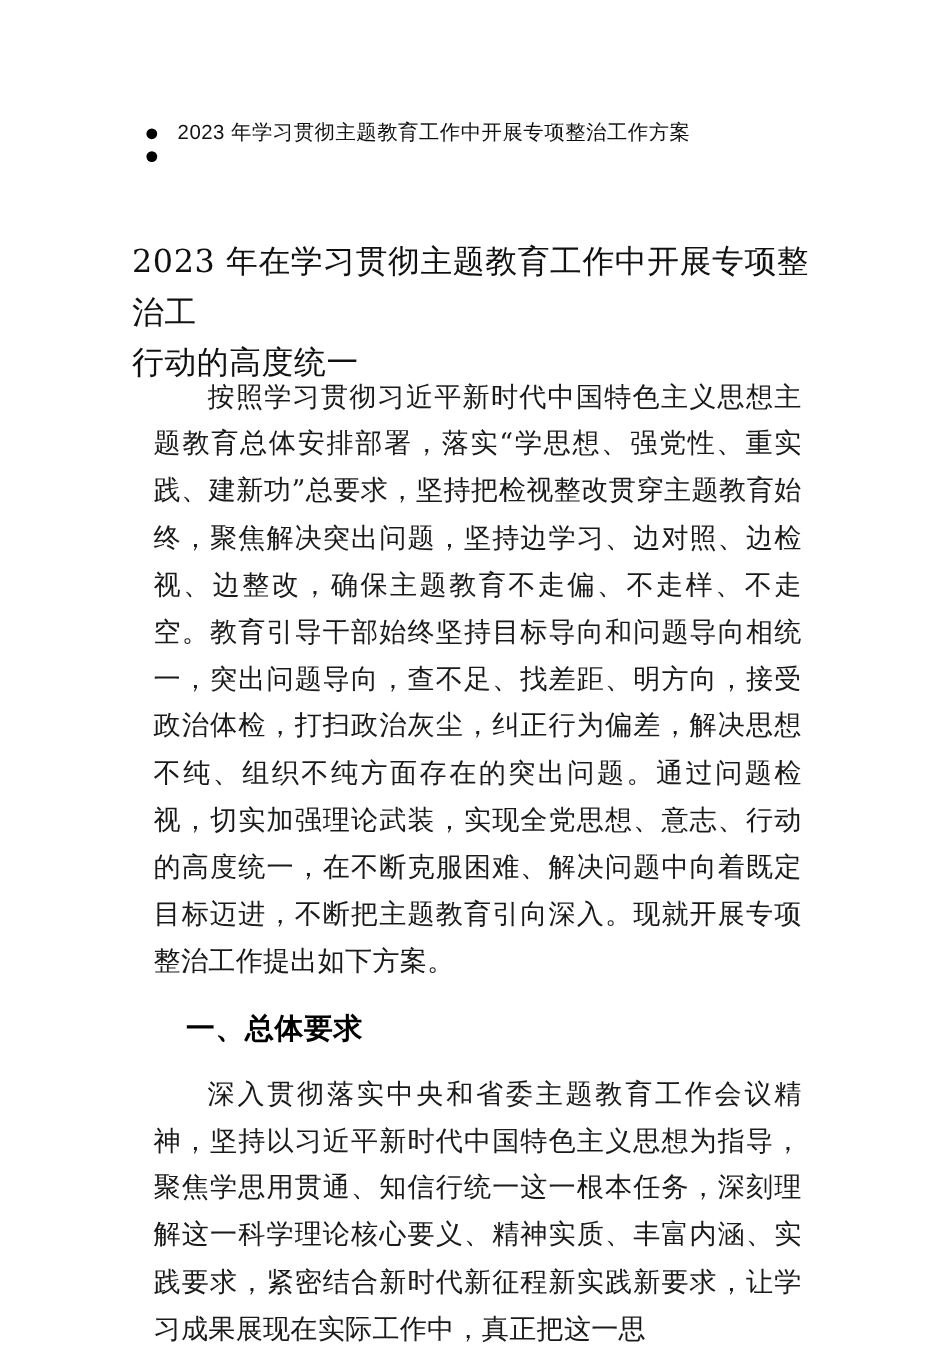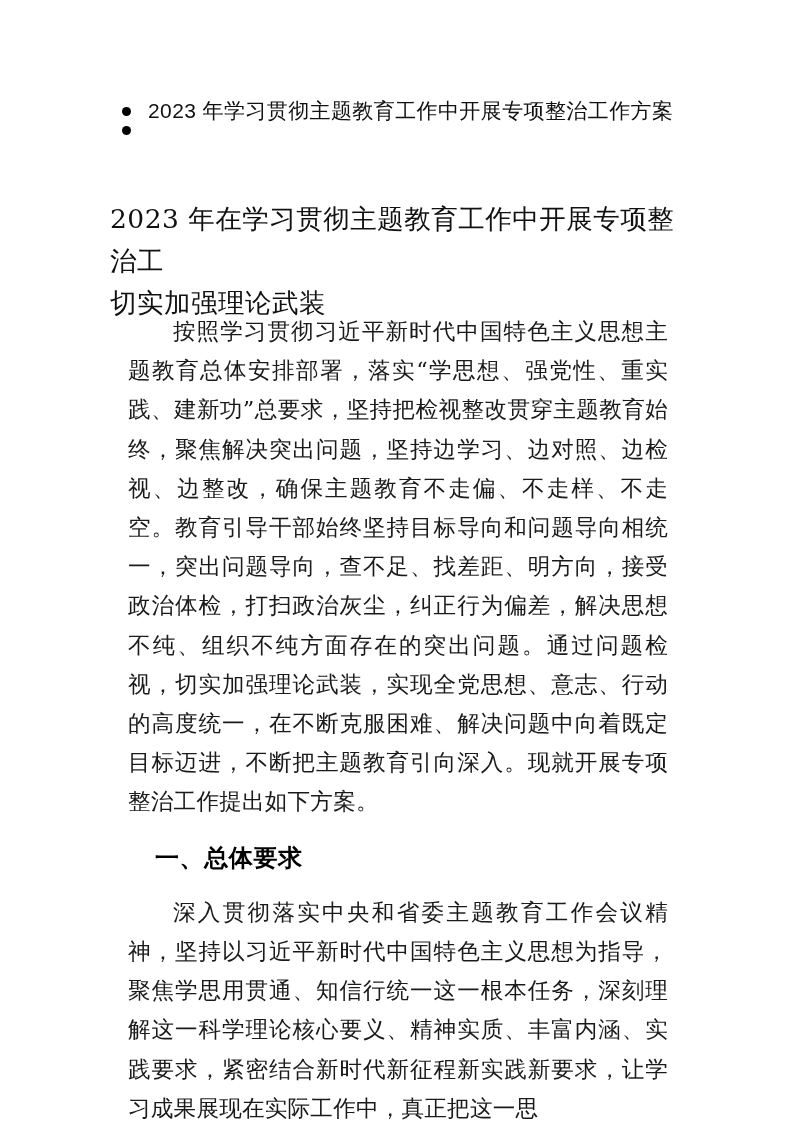--- a/index.html
+++ b/index.html
@@ -33,21 +33,21 @@
     top: 92px;
     width: 580px;
     margin: 0;
     padding: 0;
     list-style: none;
   }
   .toc-item {
     position: relative;
     padding-left: 36px;
     font-family: "Liberation Sans", "DejaVu Sans", sans-serif;
-    font-size: 21px;
+    font-size: 17px;
     line-height: 38px;
     letter-spacing: 0.4px;
     color: #111111;
     white-space: nowrap;
   }
   .toc-bullet {
     position: absolute;
     left: 10px;
     top: 50%;
     width: 9px;
@@ -119,21 +119,21 @@
       <span class="toc-bullet"></span>
       <span>2023 年学习贯彻主题教育工作中开展专项整治工作方案</span>
     </li>
     <li class="toc-item">
       <span class="toc-bullet"></span>
     </li>
   </ul>
 
   <h1 class="doc-title">
     <span style="display: block;">2023 年在学习贯彻主题教育工作中开展专项整治工</span>
-    <span style="display: block;">切实加强理论武装</span>
+    <span style="display: block;">行动的高度统一</span>
   </h1>
 
   <div class="body-block">
     <p class="para">按照学习贯彻习近平新时代中国特色主义思想主题教育总体安排部署，落实“学思想、强党性、重实践、建新功”总要求，坚持把检视整改贯穿主题教育始终，聚焦解决突出问题，坚持边学习、边对照、边检视、边整改，确保主题教育不走偏、不走样、不走空。教育引导干部始终坚持目标导向和问题导向相统一，突出问题导向，查不足、找差距、明方向，接受政治体检，打扫政治灰尘，纠正行为偏差，解决思想不纯、组织不纯方面存在的突出问题。通过问题检视，切实加强理论武装，实现全党思想、意志、行动的高度统一，在不断克服困难、解决问题中向着既定目标迈进，不断把主题教育引向深入。现就开展专项整治工作提出如下方案。</p>
     <h2 class="section-heading">一、总体要求</h2>
     <p class="para para-last-justified">深入贯彻落实中央和省委主题教育工作会议精神，坚持以习近平新时代中国特色主义思想为指导，聚焦学思用贯通、知信行统一这一根本任务，深刻理解这一科学理论核心要义、精神实质、丰富内涵、实践要求，紧密结合新时代新征程新实践新要求，让学习成果展现在实际工作中，真正把这一思</p>
   </div>
 
 </div>
 

